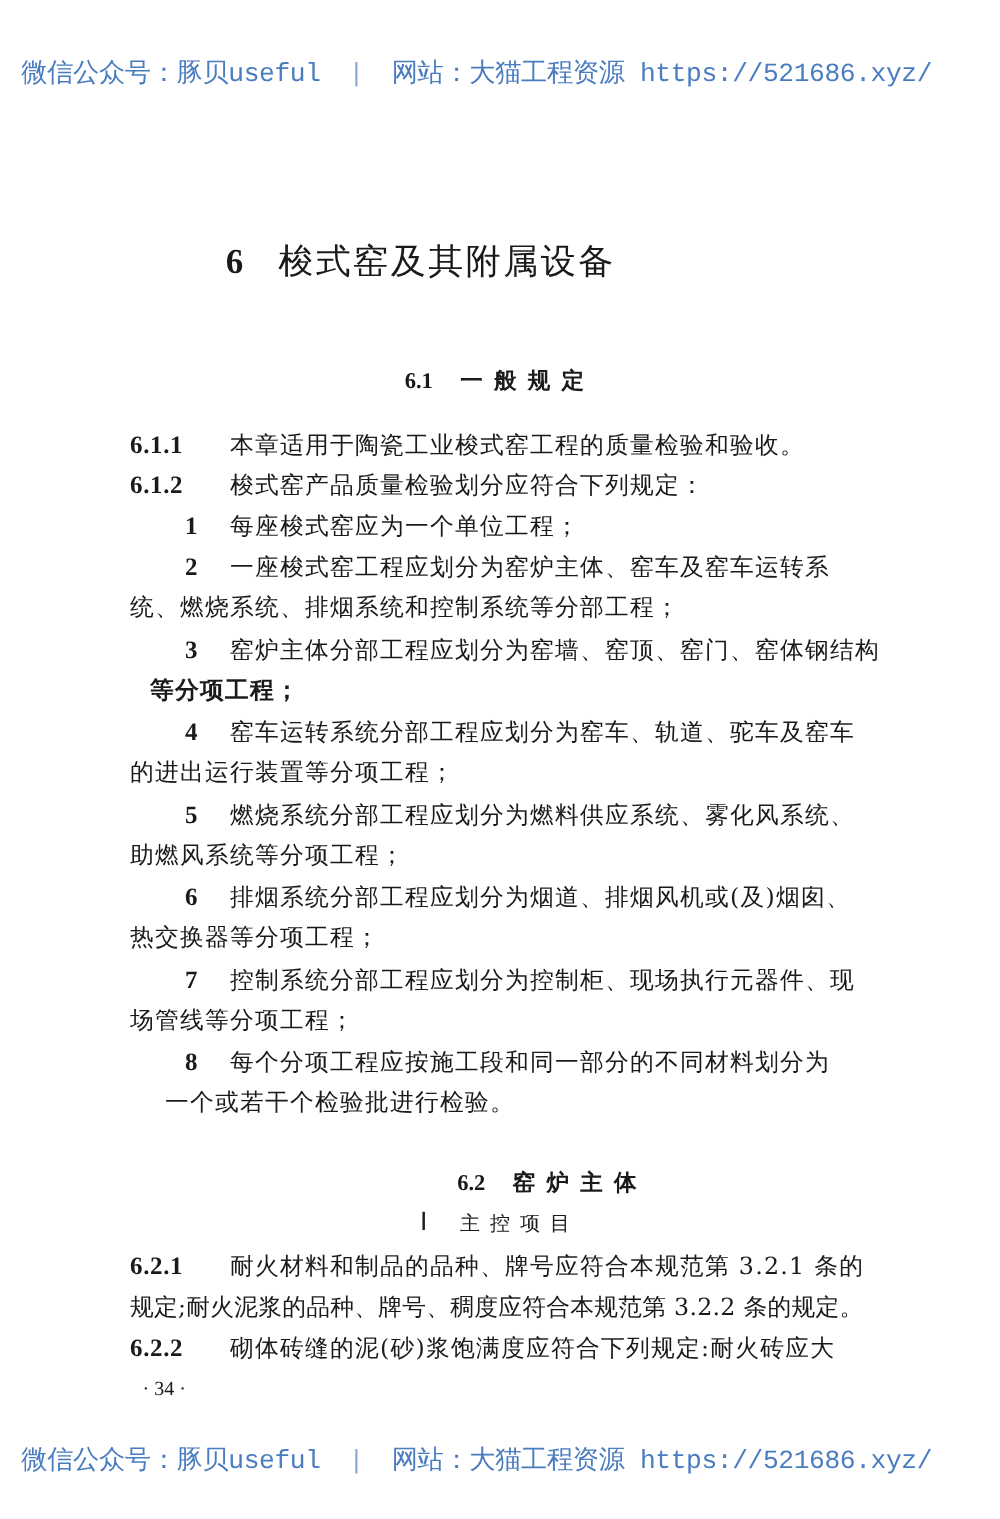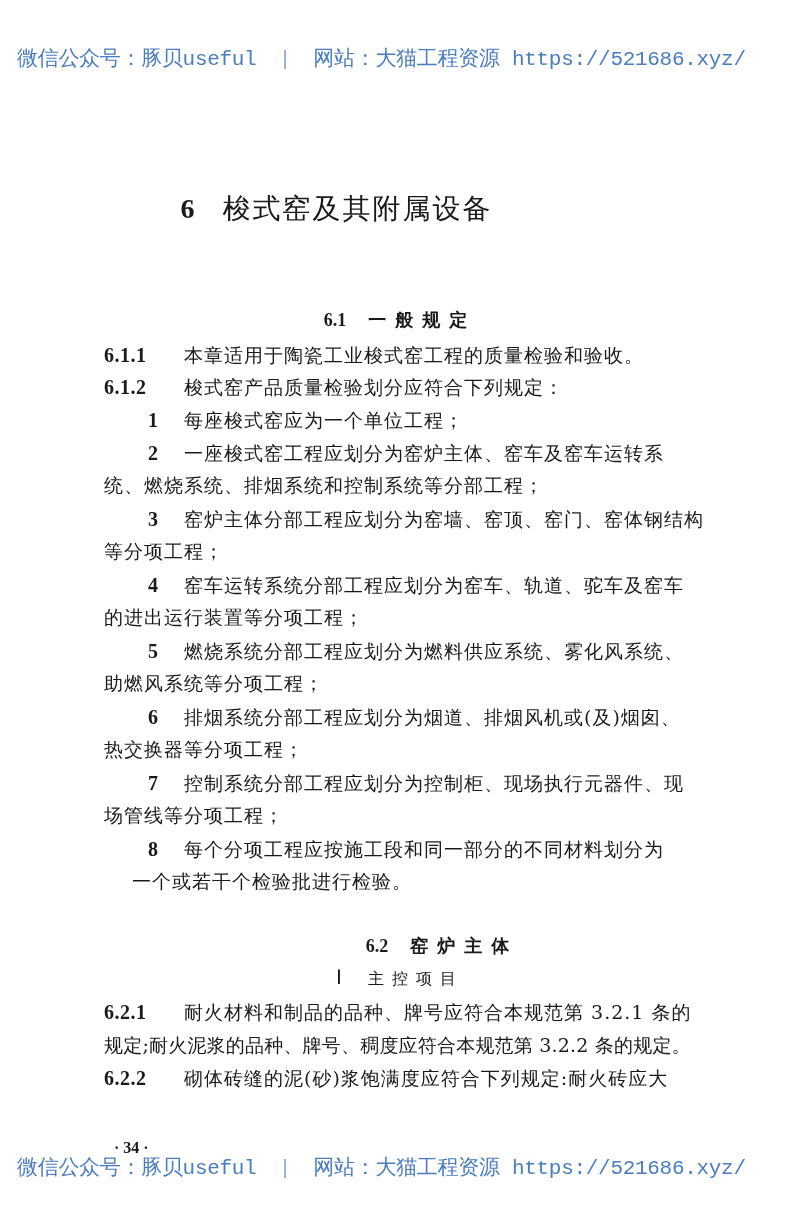--- a/index.html
+++ b/index.html
@@ -91,41 +91,40 @@
     }
     .item-num {
       font-weight: bold;
       font-family: "Liberation Serif", serif;
       font-size: 20px;
       display: inline-block;
       width: 36px;
     }
     .page-number {
       position: absolute;
-      top: 1139px;
+      top: 1103px;
       left: 114px;
       font-size: 16px;
       font-family: "Liberation Serif", serif;
-      font-weight: bold;
     }
   </style>
 </head>
 <body>
 
 <div class="watermark top">
   <span>微信公众号：豚贝useful</span>
   <span class="sep">|</span>
   <span>网站：大猫工程资源 https://521686.xyz/</span>
 </div>
 
 <div class="chapter-title">
   <span class="num">6</span><span>梭式窑及其附属设备</span>
 </div>
 
-<div class="section-title" style="top:308px;">
+<div class="section-title" style="top:292px;">
   <span class="num">6.1</span><span class="label">一般规定</span>
 </div>
 
 <div class="line" style="top:343px; left:104px;">
   <span class="clause-num">6.1.1</span><span>本章适用于陶瓷工业梭式窑工程的质量检验和验收。</span>
 </div>
 
 <div class="line" style="top:375px; left:104px;">
   <span class="clause-num">6.1.2</span><span>梭式窑产品质量检验划分应符合下列规定：</span>
 </div>
@@ -135,21 +134,21 @@
 </div>
 
 <div class="line" style="top:441px; left:148px;">
   <span class="item-num">2</span><span>一座梭式窑工程应划分为窑炉主体、窑车及窑车运转系</span>
 </div>
 <div class="line" style="top:473px; left:104px;">统、燃烧系统、排烟系统和控制系统等分部工程；</div>
 
 <div class="line" style="top:507px; left:148px;">
   <span class="item-num">3</span><span>窑炉主体分部工程应划分为窑墙、窑顶、窑门、窑体钢结构</span>
 </div>
-<div class="line" style="top:539px; left:104px;">等分项工程；</div>
+<div class="line" style="top:539px; left:120px;font-weight:bold;">等分项工程；</div>
 
 <div class="line" style="top:573px; left:148px;">
   <span class="item-num">4</span><span>窑车运转系统分部工程应划分为窑车、轨道、驼车及窑车</span>
 </div>
 <div class="line" style="top:605px; left:104px;font-family:Liberation Serif, serif;">的进出运行装置等分项工程；</div>
 
 <div class="line" style="top:639px; left:148px;">
   <span class="item-num">5</span><span>燃烧系统分部工程应划分为燃料供应系统、雾化风系统、</span>
 </div>
 <div class="line" style="top:671px; left:104px;">助燃风系统等分项工程；</div>

